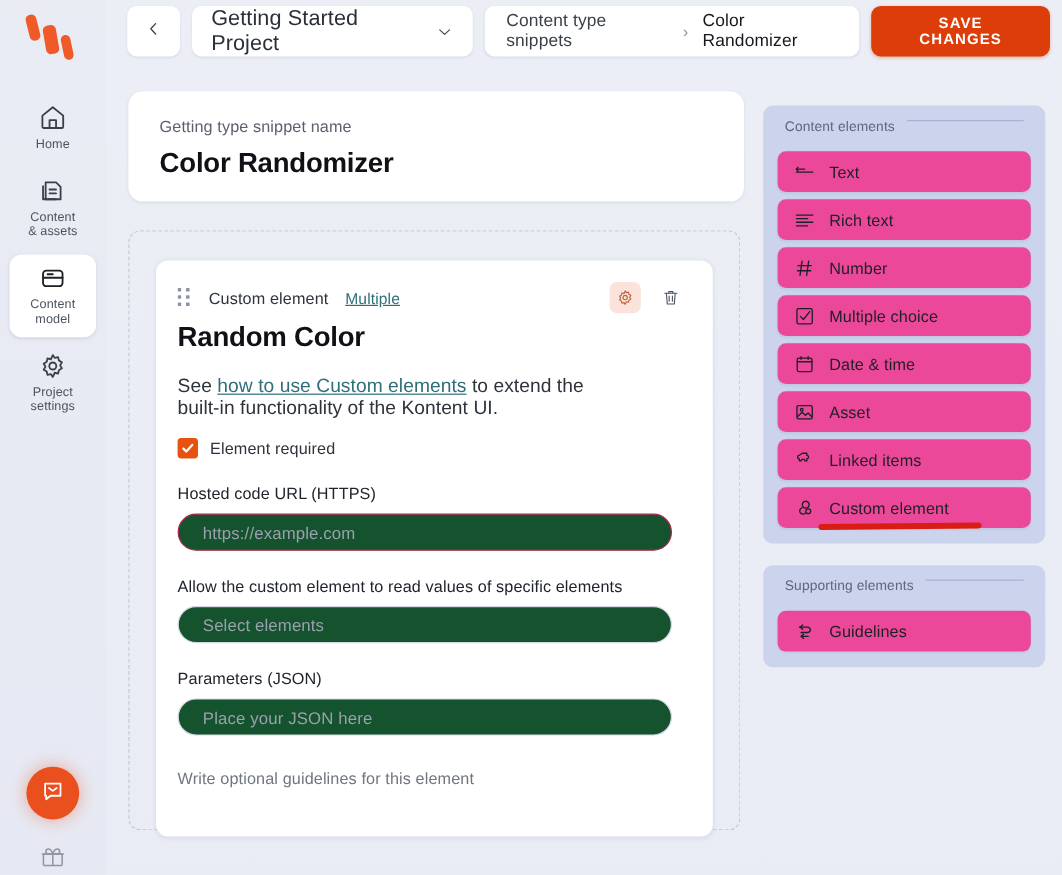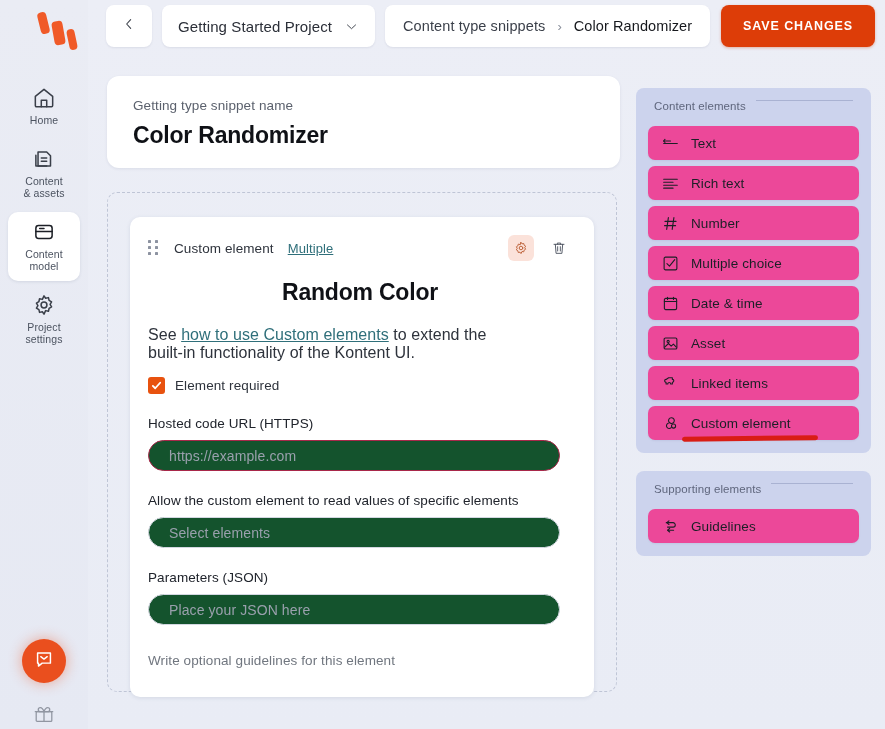--- a/index.html
+++ b/index.html
@@ -13,21 +13,21 @@
     position: relative;
     width: 885px; height: 729px;
     background: linear-gradient(180deg,#eceef6 0%,#e9ecf5 100%);
   }
 
   
   #sidebar {
     position: absolute; left: 0; top: 0;
     width: 88px; height: 729px;
     background: linear-gradient(180deg,#eaecf4 0%,#e6e9f3 100%);
-    display: flex; flex-direction: column; align-items: flex-end;
+    display: flex; flex-direction: column; align-items: center;
   }
   .logo { margin-top: 10px; width: 56px; height: 44px; position: relative; }
   .logo-bar { position: absolute; background: #f05a28; border-radius: 4px; }
   .nav-list { margin-top: 24px; width: 100%; display: flex; flex-direction: column; align-items: center; gap: 4px; }
   .nav-item {
     width: 72px; padding: 7px 2px 8px 2px;
     border-radius: 10px;
     display: flex; flex-direction: column; align-items: center; gap: 3px;
     cursor: pointer;
   }
@@ -60,21 +60,21 @@
     padding: 0 6px 0 18px;
   }
   .pill {
     background: #fff; border-radius: 8px;
     height: 42px; display: flex; align-items: center;
     box-shadow: 0 1px 2px rgba(60,70,110,.10);
   }
   .back-btn { width: 46px; justify-content: center; cursor: pointer; }
   .back-btn svg { width: 16px; height: 16px; }
   .project-pill { padding: 0 16px; gap: 12px; cursor: pointer; }
-  .project-name { font-size: 15px; color: #2b2f38; letter-spacing: .1px; }
+  .project-name { font-size: 18px; color: #2b2f38; letter-spacing: .1px; }
   .chev svg { width: 15px; height: 15px; display: block; }
   .crumb-pill { padding: 0 18px; gap: 12px; }
   .crumb-link { font-size: 14.5px; color: #3a3f49; cursor: pointer; letter-spacing: .1px; }
   .crumb-sep { color: #8a909c; font-size: 13px; }
   .crumb-current { font-size: 14.5px; color: #16181d; letter-spacing: .1px; }
   .save-btn {
     margin-left: auto; margin-right: 4px;
     background: #dd3d08; color: #fff;
     height: 42px; border-radius: 8px; border: none;
     padding: 0 22px;
@@ -121,21 +121,21 @@
   }
   .head-actions { margin-left: auto; display: flex; align-items: center; gap: 12px; }
   .icon-btn {
     width: 26px; height: 26px; border-radius: 6px;
     display: flex; align-items: center; justify-content: center;
     cursor: pointer;
   }
   .icon-btn.gear { background: #fbe2da; }
   .icon-btn svg { width: 16px; height: 16px; display: block; }
 
-  .elem-title { font-size: 23px; font-weight: bold; color: #0f1116; margin-top: 18px; letter-spacing: -.2px; text-align: center; }
+  .elem-title { font-size: 23px; font-weight: bold; color: #0f1116; margin-top: 6px; letter-spacing: -.2px; }
   .elem-desc {
     margin-top: 20px; font-size: 16px; line-height: 18px;
     color: #2e333c; max-width: 360px; letter-spacing: .05px;
   }
   .elem-desc a { color: #2f6f7a; text-decoration: underline; }
 
   .check-row { display: flex; align-items: center; gap: 10px; margin-top: 15px; }
   .checkbox {
     width: 17px; height: 17px; border-radius: 3px;
     background: #e8520f; display: flex; align-items: center; justify-content: center;

